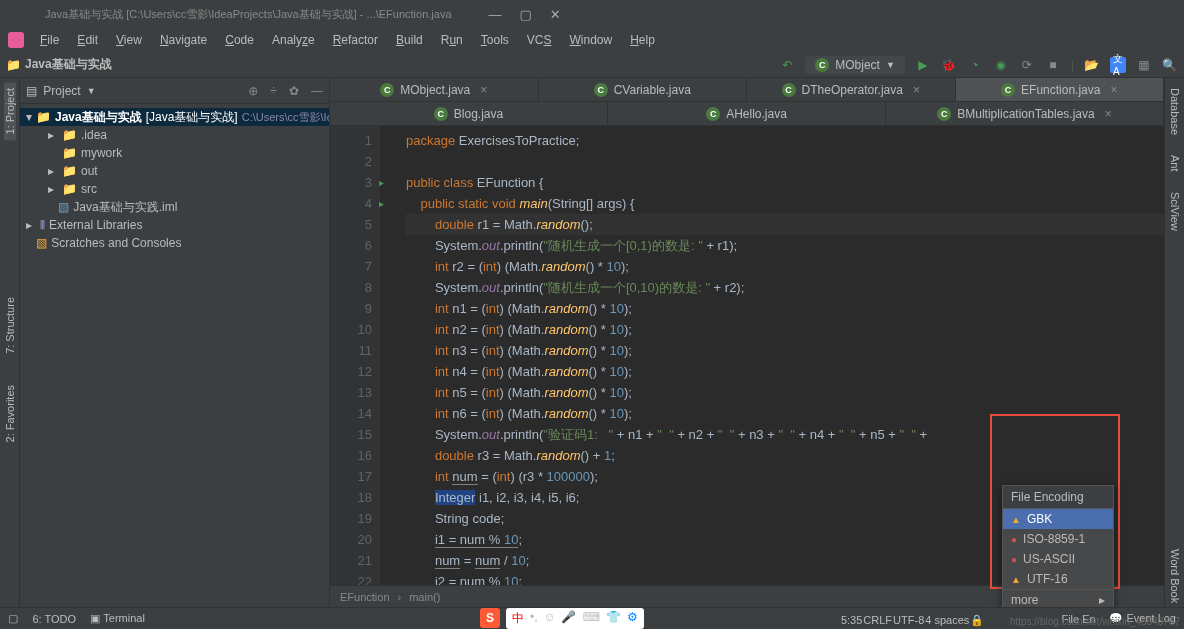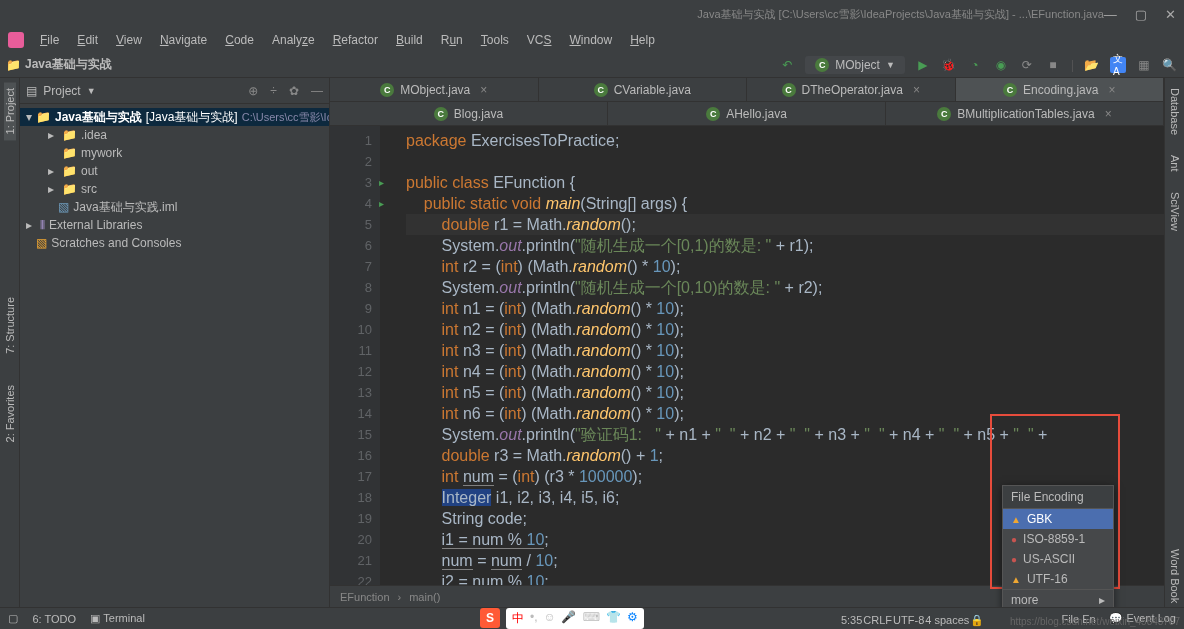--- a/index.html
+++ b/index.html
@@ -1,19 +1,19 @@
 <!DOCTYPE html>
 <html><head>
 <meta charset="utf-8">
 <style>
 * { margin: 0; padding: 0; box-sizing: border-box; font-family: "Segoe UI", Arial, sans-serif; }
 body { background: #3c3f41; color: #bbb; font-size: 12px; width: 1184px; height: 629px; overflow: hidden; position: relative; }
 
 
-.titlebar { height: 28px; background: #3c3f41; display: flex; align-items: center; padding: 0 8px; justify-content: flex-end; }
+.titlebar { height: 28px; background: #3c3f41; display: flex; align-items: center; padding: 0 8px; justify-content: flex-start; gap: 37px; }
 .title-text { color: #888; font-size: 11px; }
 .win-controls { display: flex; gap: 18px; }
 .win-controls span { color: #aaa; cursor: pointer; font-size: 13px; }
 
 
 .menubar { height: 24px; background: #3c3f41; display: flex; align-items: center; padding-left: 8px; gap: 2px; }
 .menubar .app-icon { width: 16px; height: 16px; background: #e85d9a; border-radius: 3px; margin-right: 6px; }
 .menu-item { padding: 2px 8px; color: #bbb; cursor: pointer; font-size: 12px; }
 .menu-item u { text-decoration: underline; }
 
@@ -57,21 +57,21 @@
 .tab-row { display: flex; height: 24px; border-bottom: 1px solid #323232; }
 .tab { flex: 1; display: flex; align-items: center; justify-content: center; gap: 6px; border-right: 1px solid #323232; cursor: pointer; color: #bbb; position: relative; font-size: 12px; }
 .tab.active { background: #4e5254; }
 .tab .close { color: #888; font-size: 12px; margin-left: 4px; }
 .class-icon { width: 14px; height: 14px; border-radius: 50%; background: #4a7a3d; color: #fff; font-size: 9px; display: inline-flex; align-items: center; justify-content: center; font-weight: bold; }
 
 .editor-body { flex: 1; display: flex; overflow: hidden; position: relative; }
 .gutter { width: 50px; background: #313335; text-align: right; padding: 4px 8px 4px 0; color: #606366; font-family: Consolas, monospace; font-size: 13px; line-height: 21px; }
 .gutter .ln { height: 21px; position: relative; }
 .gutter .run-marker::after { content: "▸"; position: absolute; right: -12px; color: #499c54; font-size: 10px; }
-.code { flex: 1; padding: 4px 0 4px 26px; font-family: Consolas, monospace; font-size: 16px; line-height: 21px; white-space: pre; color: #a9b7c6; overflow: hidden; }
+.code { flex: 1; padding: 4px 0 4px 26px; font-family: Consolas, monospace; font-size: 13px; line-height: 21px; white-space: pre; color: #a9b7c6; overflow: hidden; }
 .code .line.current { background: #323232; }
 .kw { color: #cc7832; }
 .str { color: #6a8759; }
 .num { color: #6897bb; }
 .fn { color: #ffc66d; font-style: italic; }
 .fld { color: #9876aa; font-style: italic; }
 .hl { background: #214283; }
 .under { border-bottom: 1px solid #808080; }
 
 .editor-crumbs { height: 22px; background: #3c3f41; border-top: 1px solid #323232; display: flex; align-items: center; padding: 0 10px; gap: 8px; color: #888; font-size: 11px; }
@@ -237,21 +237,21 @@
             <span class="class-icon">C</span>
             <span>CVariable.java</span>
           </div>
         <div class="tab">
             <span class="class-icon">C</span>
             <span>DTheOperator.java</span>
             <span class="close">×</span>
           </div>
         <div class="tab active">
             <span class="class-icon">C</span>
-            <span>Encoding.java</span>
+            <span>EFunction.java</span>
             <span class="close">×</span>
           </div>
       </div>
       <div class="tab-row">
         <div class="tab">
             <span class="class-icon">C</span>
             <span>Blog.java</span>
           </div>
         <div class="tab">
             <span class="class-icon">C</span>

